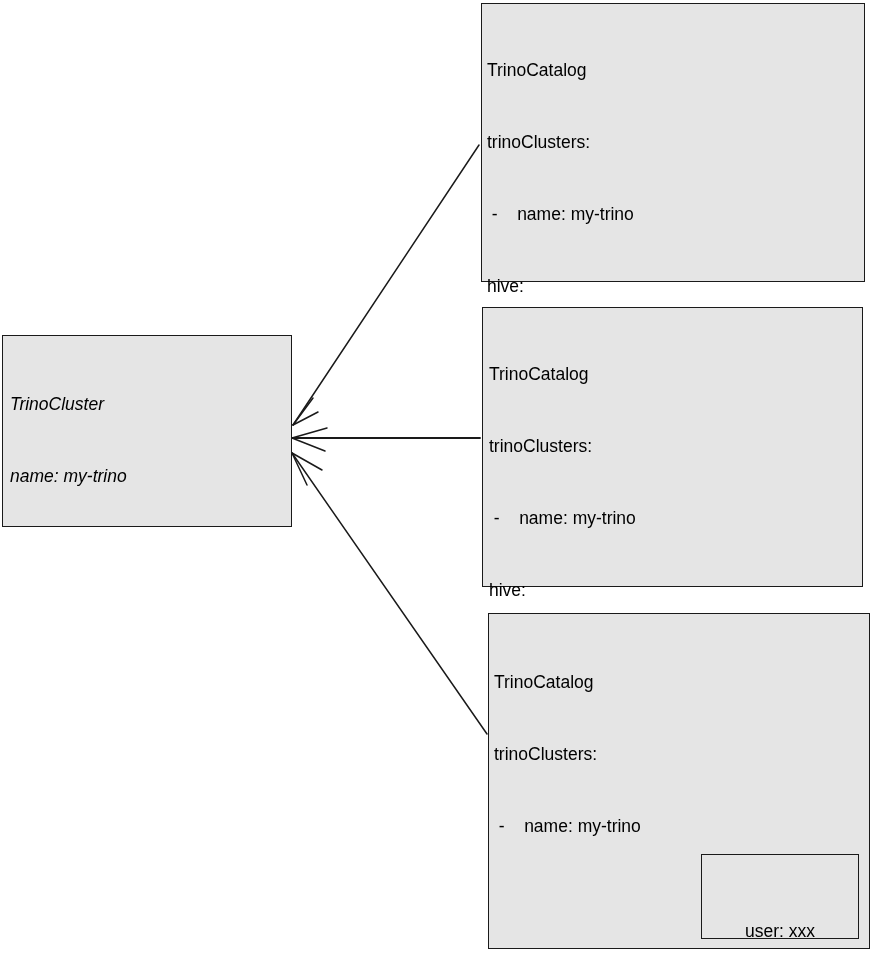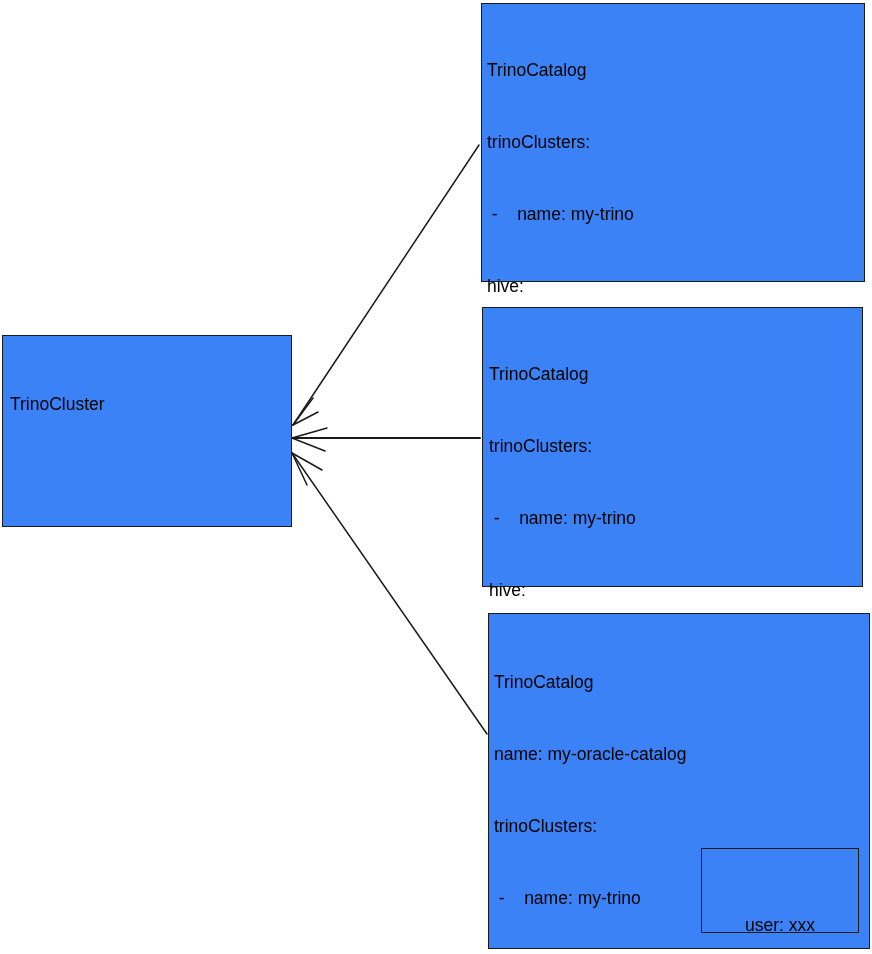--- a/index.html
+++ b/index.html
@@ -26,21 +26,21 @@
     position: absolute;
     left: 0;
     top: 0;
     width: 872px;
     height: 954px;
     pointer-events: none;
   }
   .node {
     position: absolute;
     box-sizing: border-box;
-    background: #3b82f6;
+    background: #e5e5e5;
     border: 1.6px solid #1a1a1a;
   }
   .node-text {
     position: absolute;
     left: 4px;
     top: 3px;
     right: 2px;
     font-size: 17.5px;
     line-height: 24px;
     white-space: pre;
@@ -50,20 +50,21 @@
     display: block;
     white-space: pre;
     height: 24px;
   }
   
   #node-trinocluster {
     left: 2px;
     top: 335px;
     width: 290px;
     height: 192px;
+    font-style: italic;
   }
   #node-trinocluster .node-text {
     left: 7px;
     top: 8px;
   }
   
   #node-catalog-1 {
     left: 481px;
     top: 3px;
     width: 384px;
@@ -141,20 +142,21 @@
         <line x1="757" y1="817" x2="787" y2="855"></line>
         <line x1="787" y1="855" x2="768" y2="828"></line>
         <line x1="787" y1="855" x2="782" y2="823"></line>
       </g>
     </g>
   </svg>
 
   <div class="node" id="node-trinocluster">
     <div class="node-text">
       <span class="line">TrinoCluster</span>
+      <span class="line">name: my-trino</span>
     </div>
   </div>
 
   <div class="node" id="node-catalog-1">
     <div class="node-text">
       <span class="line">TrinoCatalog</span>
       <span class="line">trinoClusters:</span>
       <span class="line"> -    name: my-trino</span>
       <span class="line">hive:</span>
       <span class="line">   s3: # S3ConnnectionSpec</span>
@@ -172,29 +174,28 @@
       <span class="line">hive:</span>
       <span class="line">   hdfs:</span>
       <span class="line">      # TBD</span>
       <span class="line">   metastore: # whatever</span>
     </div>
   </div>
 
   <div class="node" id="node-catalog-3">
     <div class="node-text">
       <span class="line">TrinoCatalog</span>
-      <span class="line">name: my-oracle-catalog</span>
       <span class="line">trinoClusters:</span>
       <span class="line"> -    name: my-trino</span>
       
       
       
     </div>
 
-    <div class="node" id="node-secret" style="left:212px; top:234px;">
+    <div class="node" id="node-secret" style="left:212px; top:240px;">
       <div class="node-text">
         <span class="line">user: xxx</span>
         
       </div>
     </div>
   </div>
 
 </div>
 
 </body></html>

